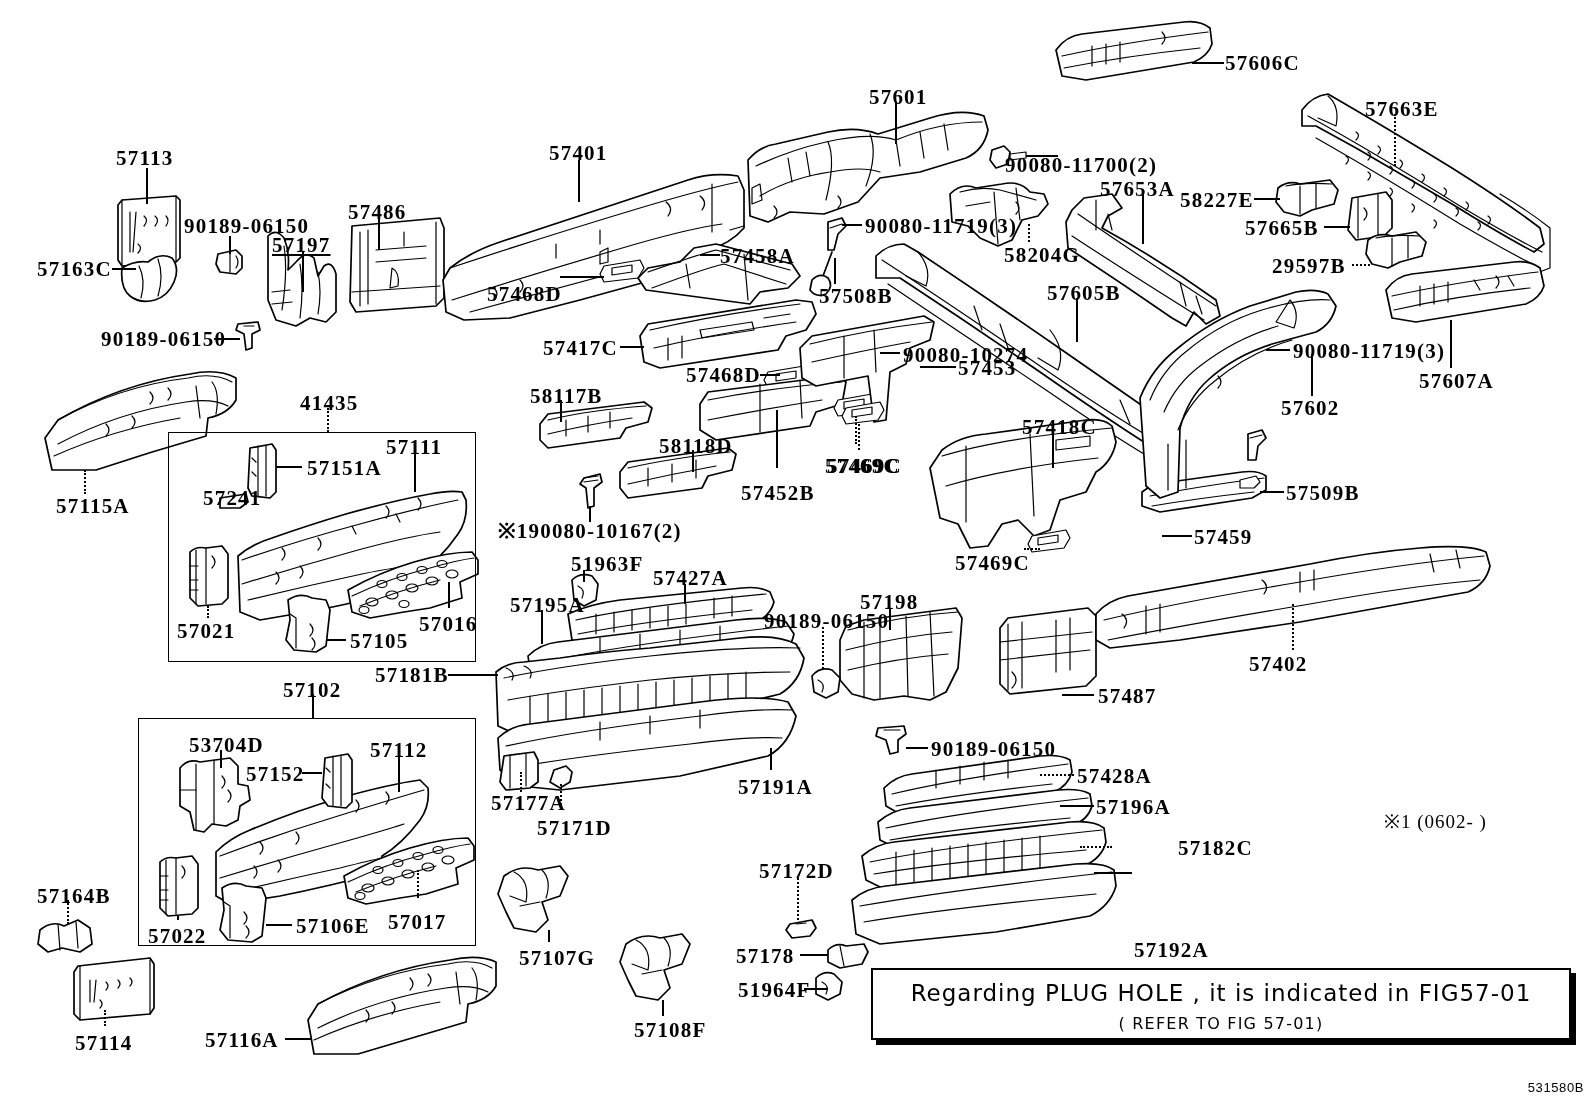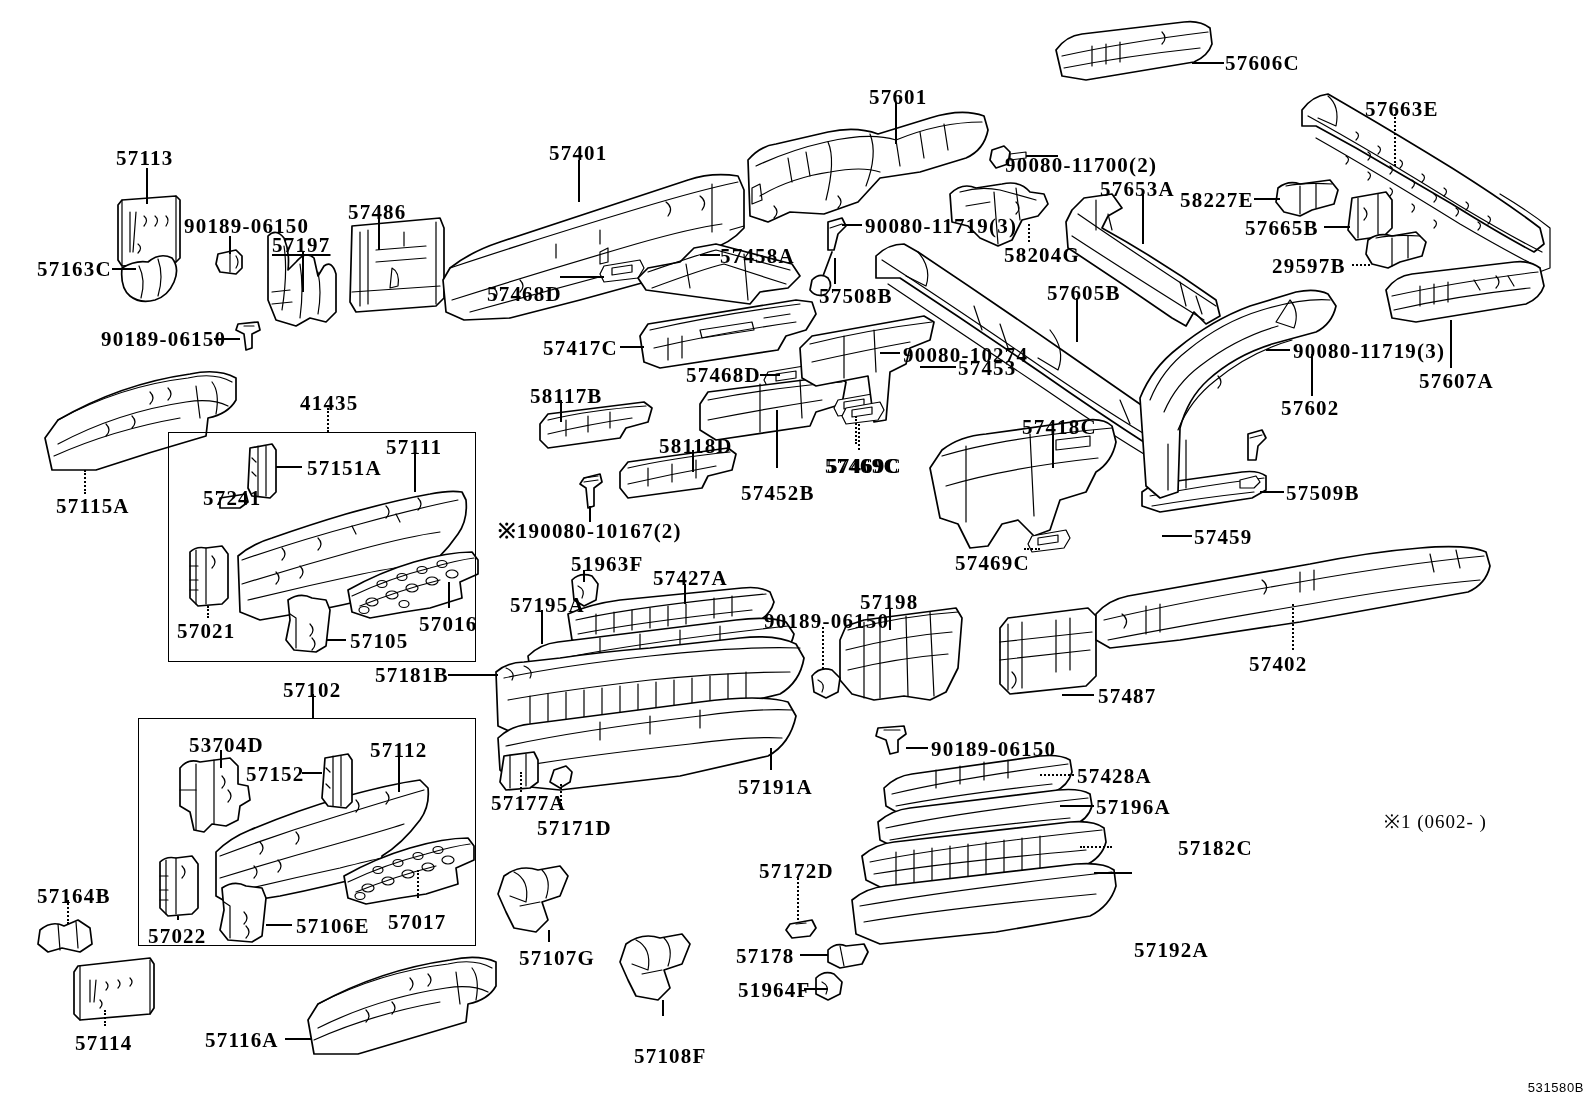--- a/index.html
+++ b/index.html
@@ -804,21 +804,25 @@
       <div class="lbl" style="left: 189px; top: 735px;">53704D</div>
       <div class="lbl" style="left: 246px; top: 764px;">57152</div>
       <div class="lbl" style="left: 370px; top: 740px;">57112</div>
       <div class="lbl" style="left: 148px; top: 926px;">57022</div>
       <div class="lbl" style="left: 296px; top: 916px;">57106E</div>
       <div class="lbl" style="left: 388px; top: 912px;">57017</div>
       <div class="lbl" style="left: 37px; top: 886px;">57164B</div>
       <div class="lbl" style="left: 75px; top: 1033px;">57114</div>
       <div class="lbl" style="left: 205px; top: 1030px;">57116A</div>
       <div class="lbl" style="left: 519px; top: 948px;">57107G</div>
-      <div class="lbl" style="left: 634px; top: 1046px;">57108F</div>
+      <div class="lbl" style="left: 634px; top: 1020px;">57108F</div>
     </div>
 
+  <div class="notebox" style="left:871px; top:968px; width:700px; height:72px;">
+    <div class="note-line1">Regarding PLUG HOLE , it is indicated in FIG57-01</div>
+    <div class="note-line2">( REFER TO FIG 57-01)</div>
+  </div>
 
   <div class="footnote" style="left:1348px; top:808px;margin-left:36px;">※1 (0602-    )</div>
 
   <div class="figcode">531580B</div>
 
 </div>
 
 </body></html>

